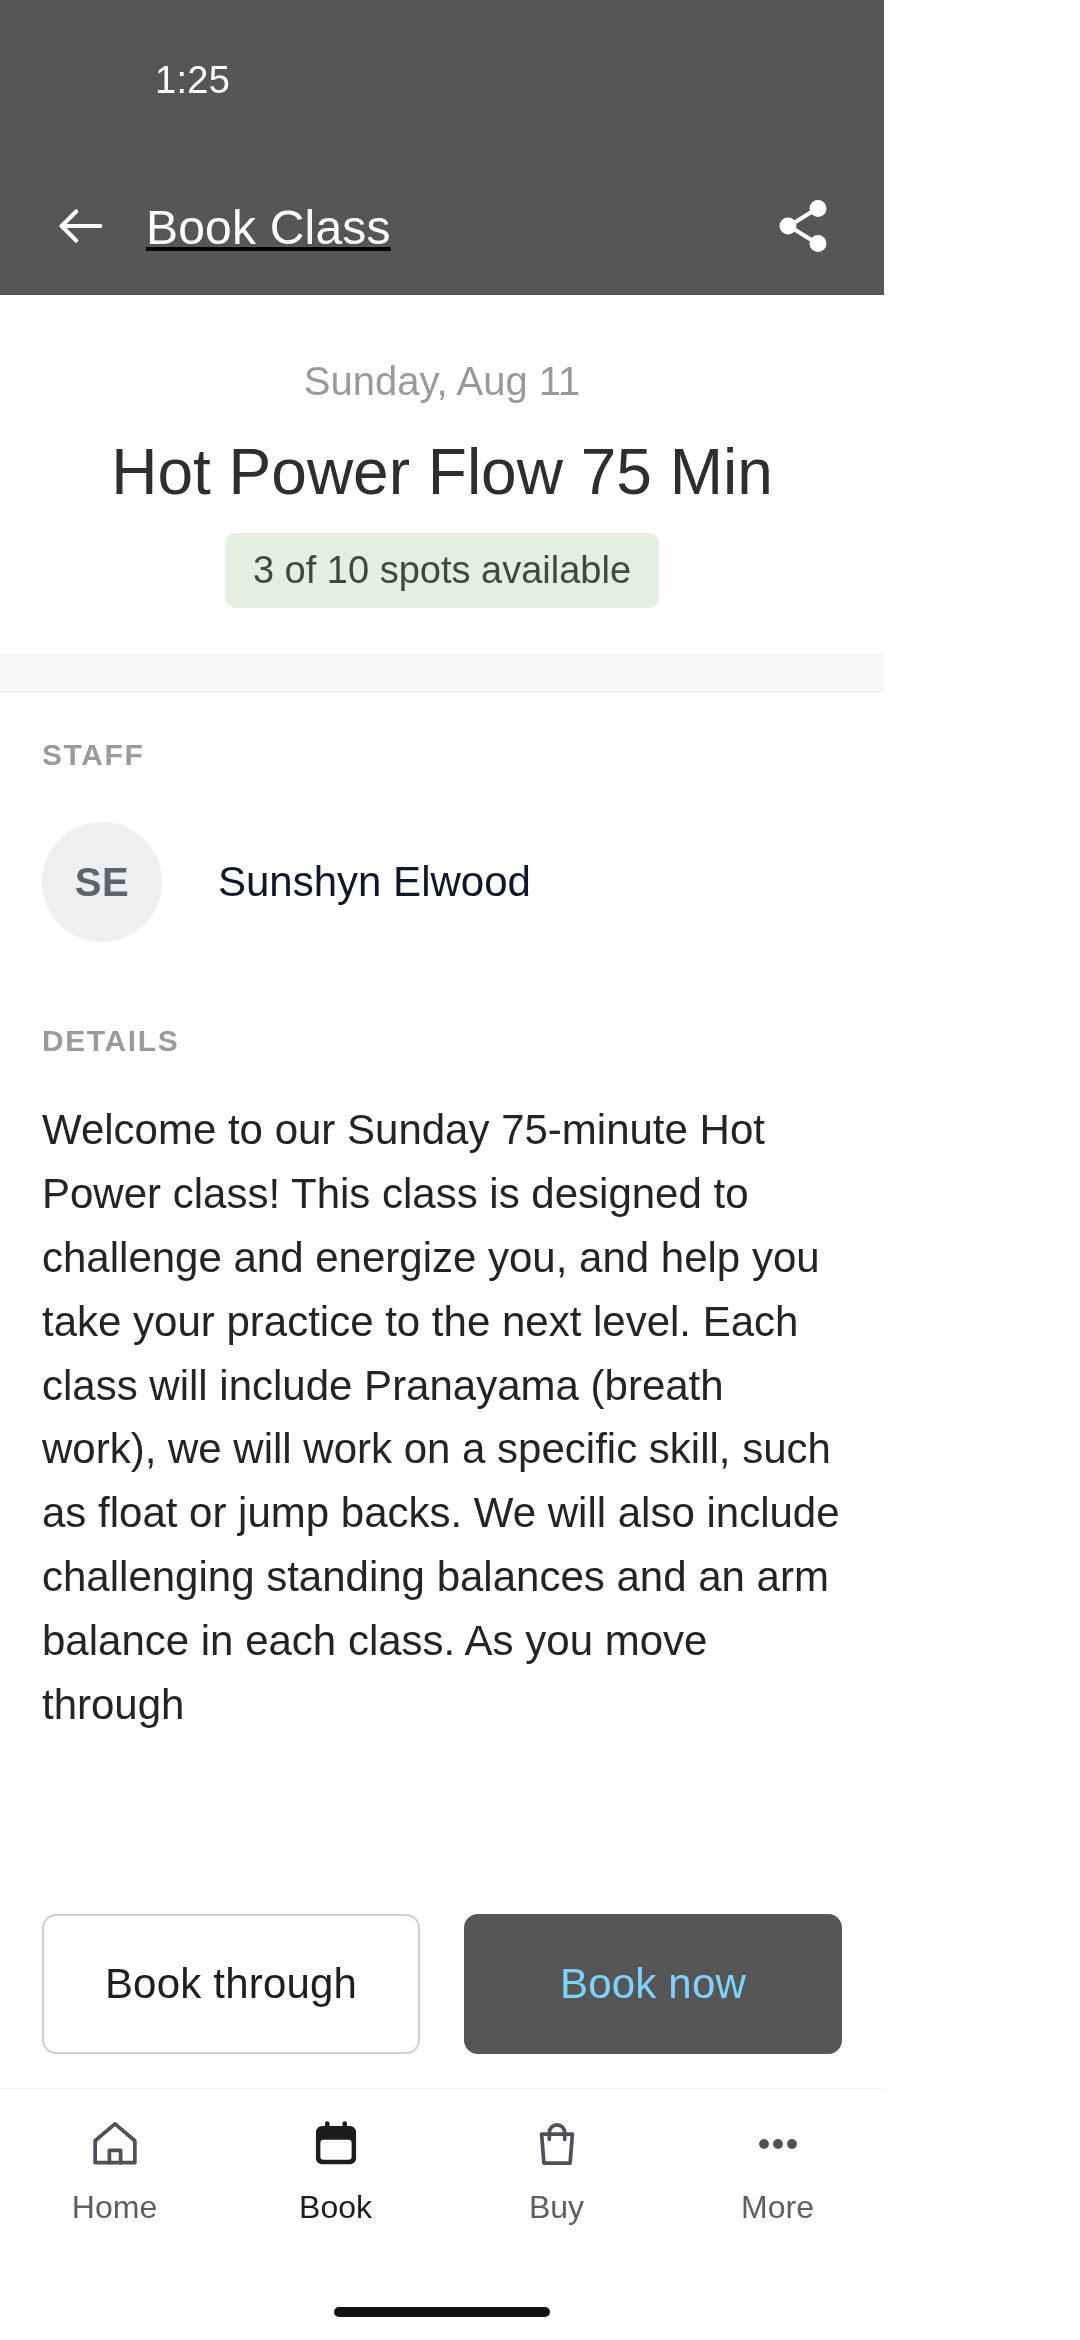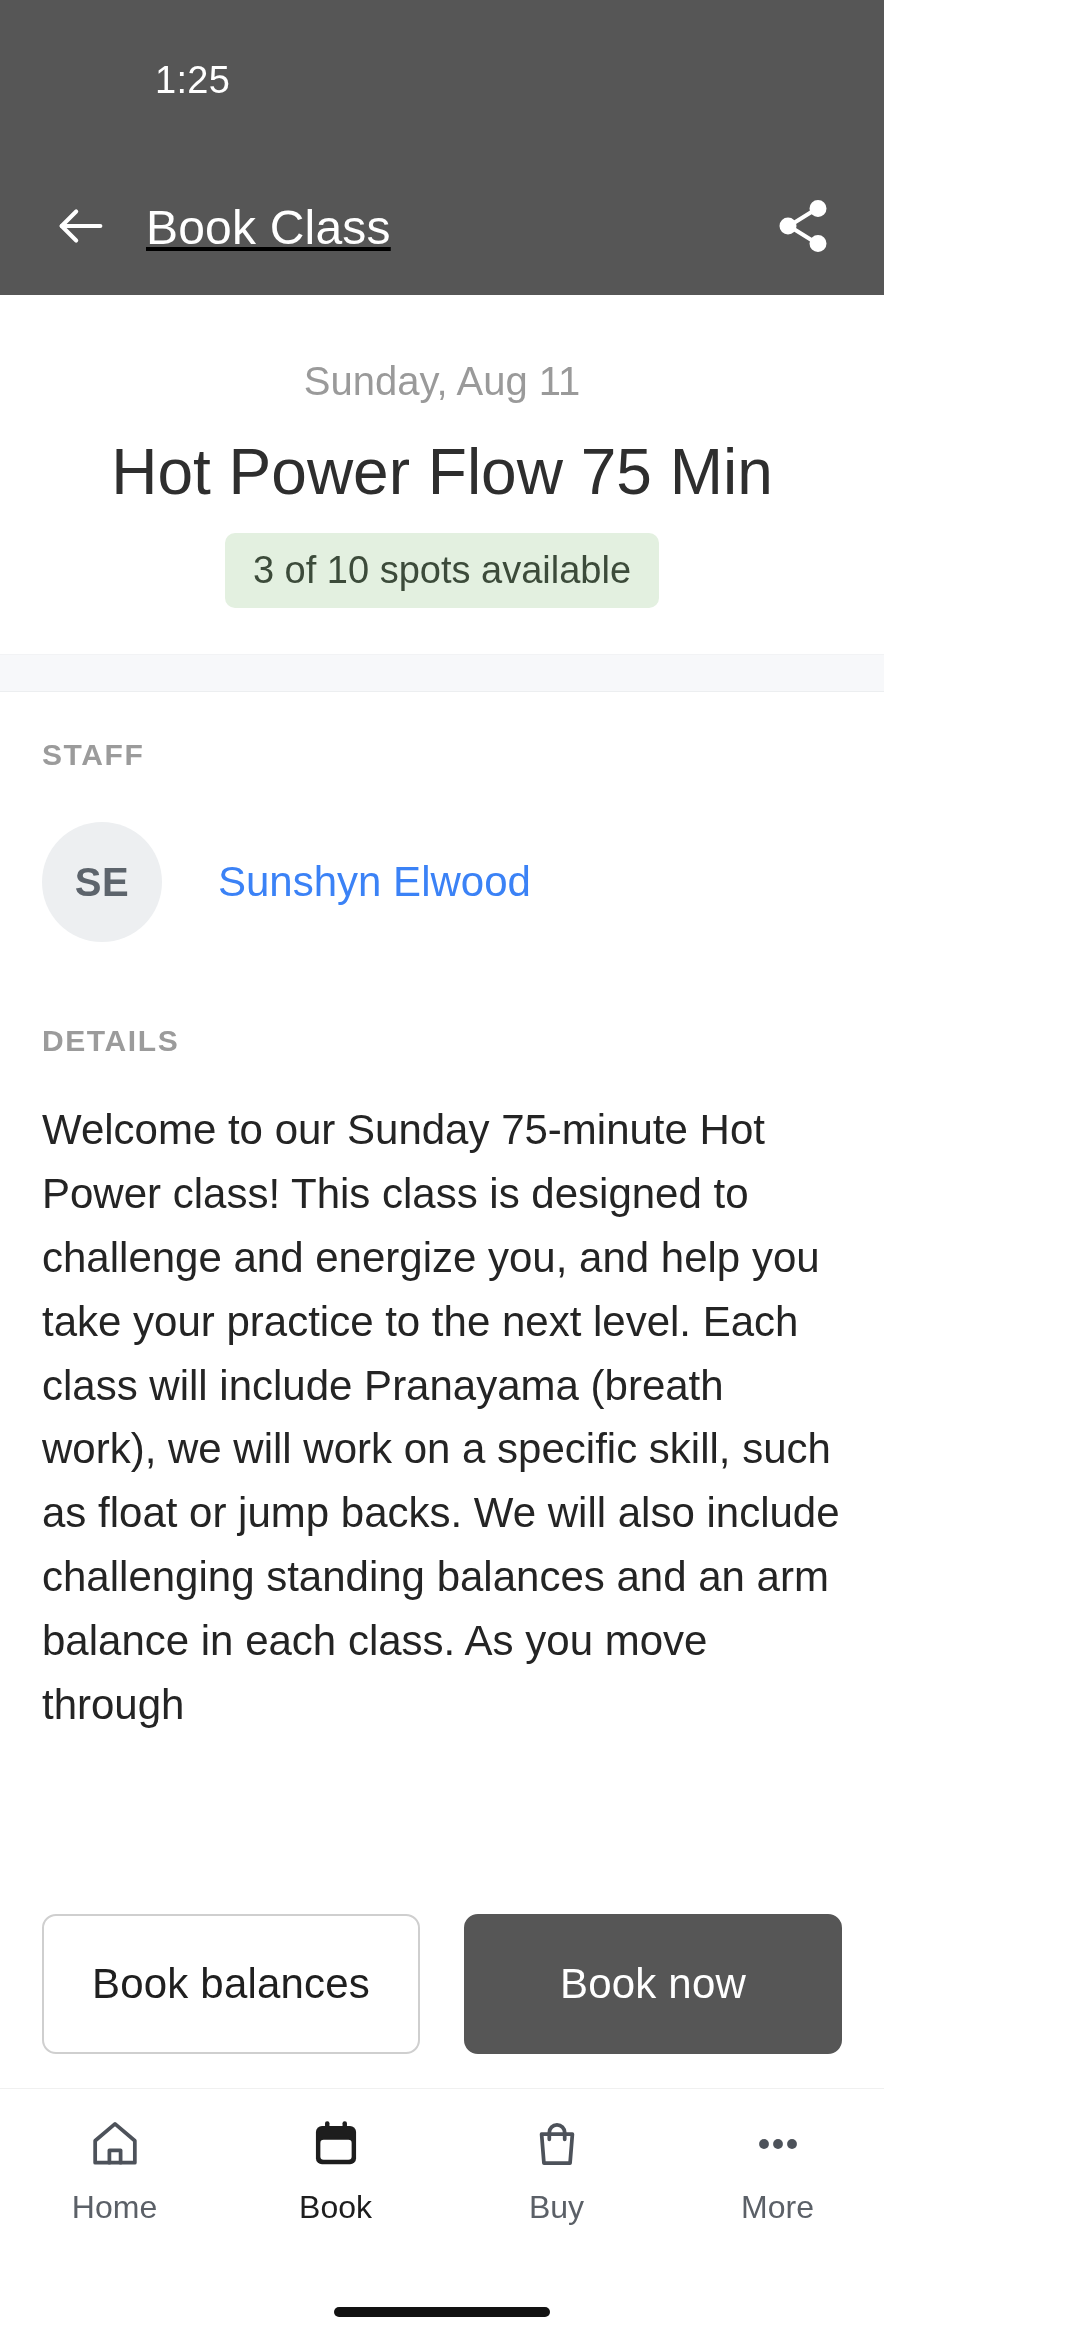--- a/index.html
+++ b/index.html
@@ -51,39 +51,39 @@
   }
   .section-label {
     color:#9b9b9b; font-size:30px; letter-spacing:1.6px; font-weight:700;
   }
   .staff-row { display:flex; align-items:center; margin-top:50px; }
   .avatar {
     width:120px; height:120px; border-radius:50%; background:#edeff1;
     display:flex; align-items:center; justify-content:center; flex:0 0 auto;
   }
   .avatar-initials { color:#5d646c; font-size:40px; font-weight:700; letter-spacing:0.5px; }
-  .staff-name { color:#3b82f6; font-size:42px; margin-left:56px; }
+  .staff-name { color:#0f172a; font-size:42px; margin-left:56px; }
 
   .details-label { margin-top:82px; }
   .details-text {
     color:#242424; font-size:42px; line-height:1.52; margin-top:40px;
   }
 
   
   .actions {
     flex:0 0 auto; background:#ffffff;
     display:flex; gap:44px; padding:26px 42px 34px;
   }
   .btn {
     flex:1 1 0; height:140px; border-radius:14px;
     display:flex; align-items:center; justify-content:center;
     font-size:42px; letter-spacing:0.2px;
   }
   .btn-outline { background:#ffffff; border:2px solid #cfcfcf; color:#1f1f1f; }
-  .btn-filled  { background:#565656; border:2px solid #565656; color:#ffffff; }
+  .btn-filled  { background:#565656; border:2px solid #565656; color:#7dd3fc; }
 
   
   .bottom-nav {
     flex:0 0 auto; background:#ffffff; height:196px;
     display:flex; align-items:flex-start; padding-top:24px;
     border-top:1px solid #f0f0f0;
   }
   .nav-item {
     flex:1 1 0; display:flex; flex-direction:column; align-items:center; gap:14px;padding-left:8px;
   }
@@ -145,21 +145,21 @@
         <span class="avatar-initials">SE</span>
       </div>
       <div class="staff-name">Sunshyn Elwood</div>
     </div>
 
     <div class="section-label details-label">DETAILS</div>
     <div class="details-text">Welcome to our Sunday 75-minute Hot Power class! This class is designed to challenge and energize you, and help you take your practice to the next level.   Each class will include Pranayama (breath work), we will work on a specific skill, such as float or jump backs. We will also include challenging standing balances and an arm balance in each class.   As you move through</div>
   </div>
 
   <div class="actions">
-    <div class="btn btn-outline">Book balances</div>
+    <div class="btn btn-outline">Book through</div>
     <div class="btn btn-filled">Book now</div>
   </div>
 
   <div class="bottom-nav">
 
     <div class="nav-item">
       <div class="nav-icon">
         <svg width="56" height="56" viewBox="0 0 24 24" fill="none" stroke="#4d525a" stroke-width="1.6" stroke-linecap="round" stroke-linejoin="round">
           <path d="M3.5 10.6 12 3.4l8.5 7.2V20H3.5z"></path>
           <path d="M9.6 20v-5.3h4.8V20"></path>

